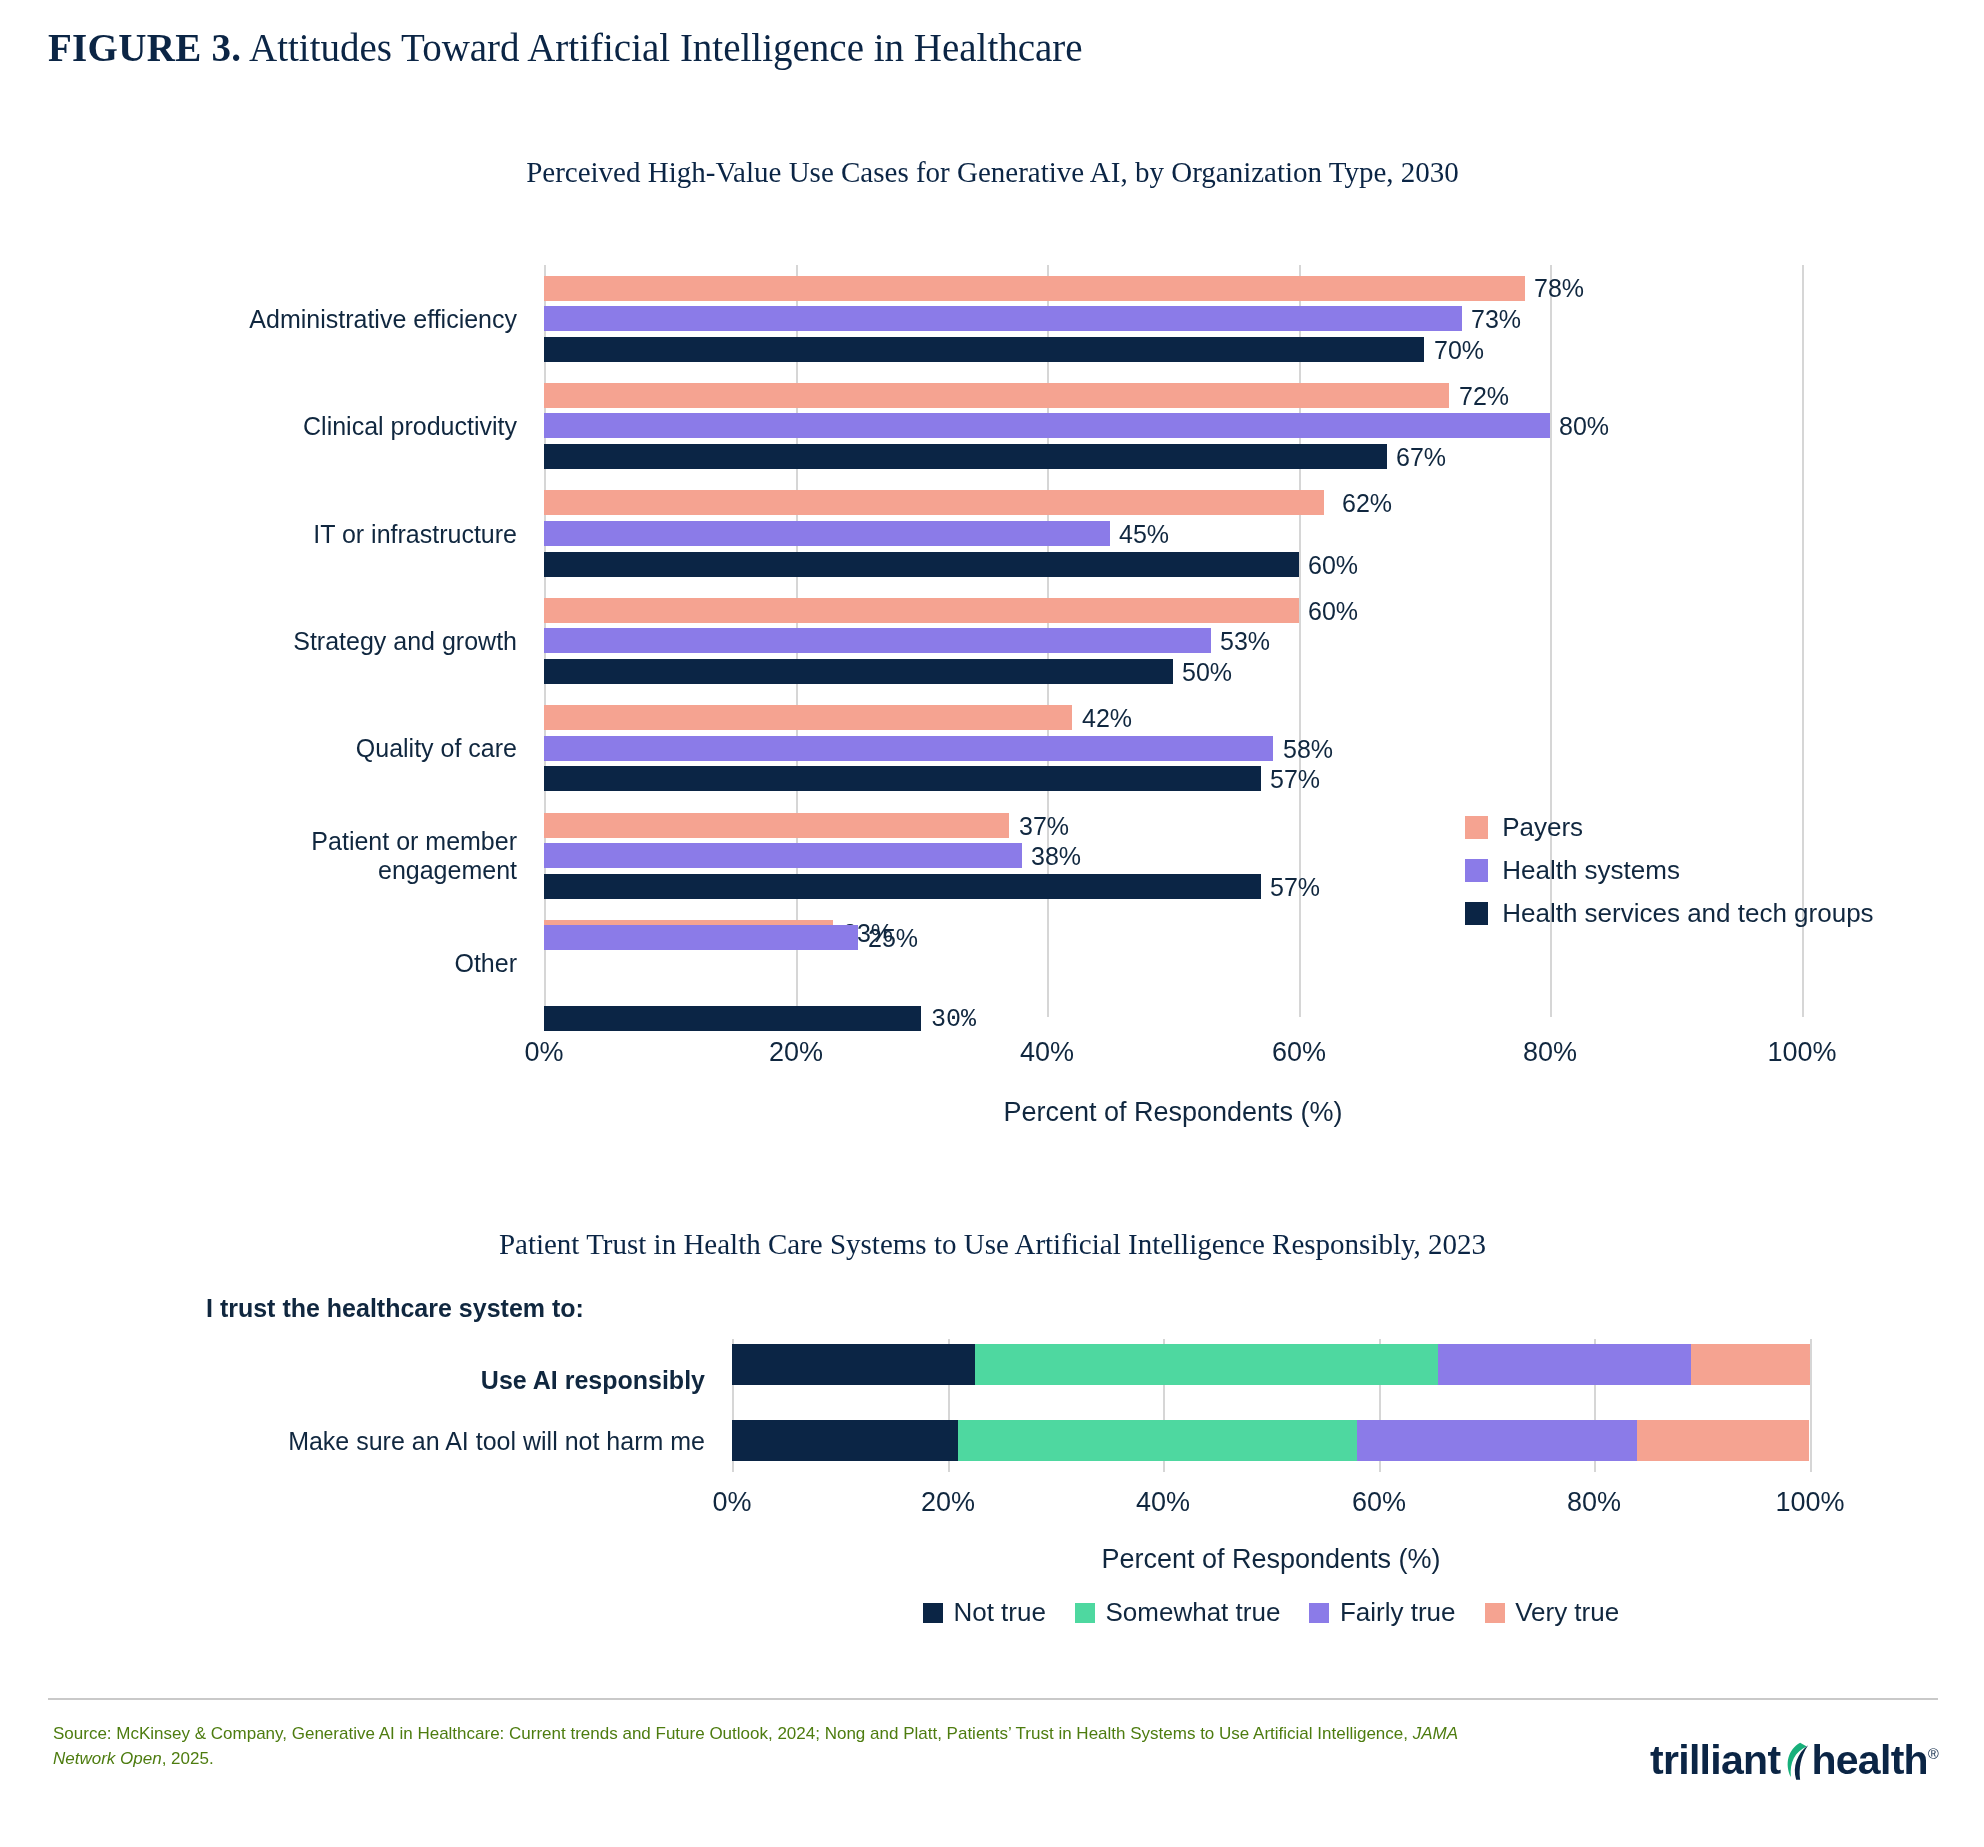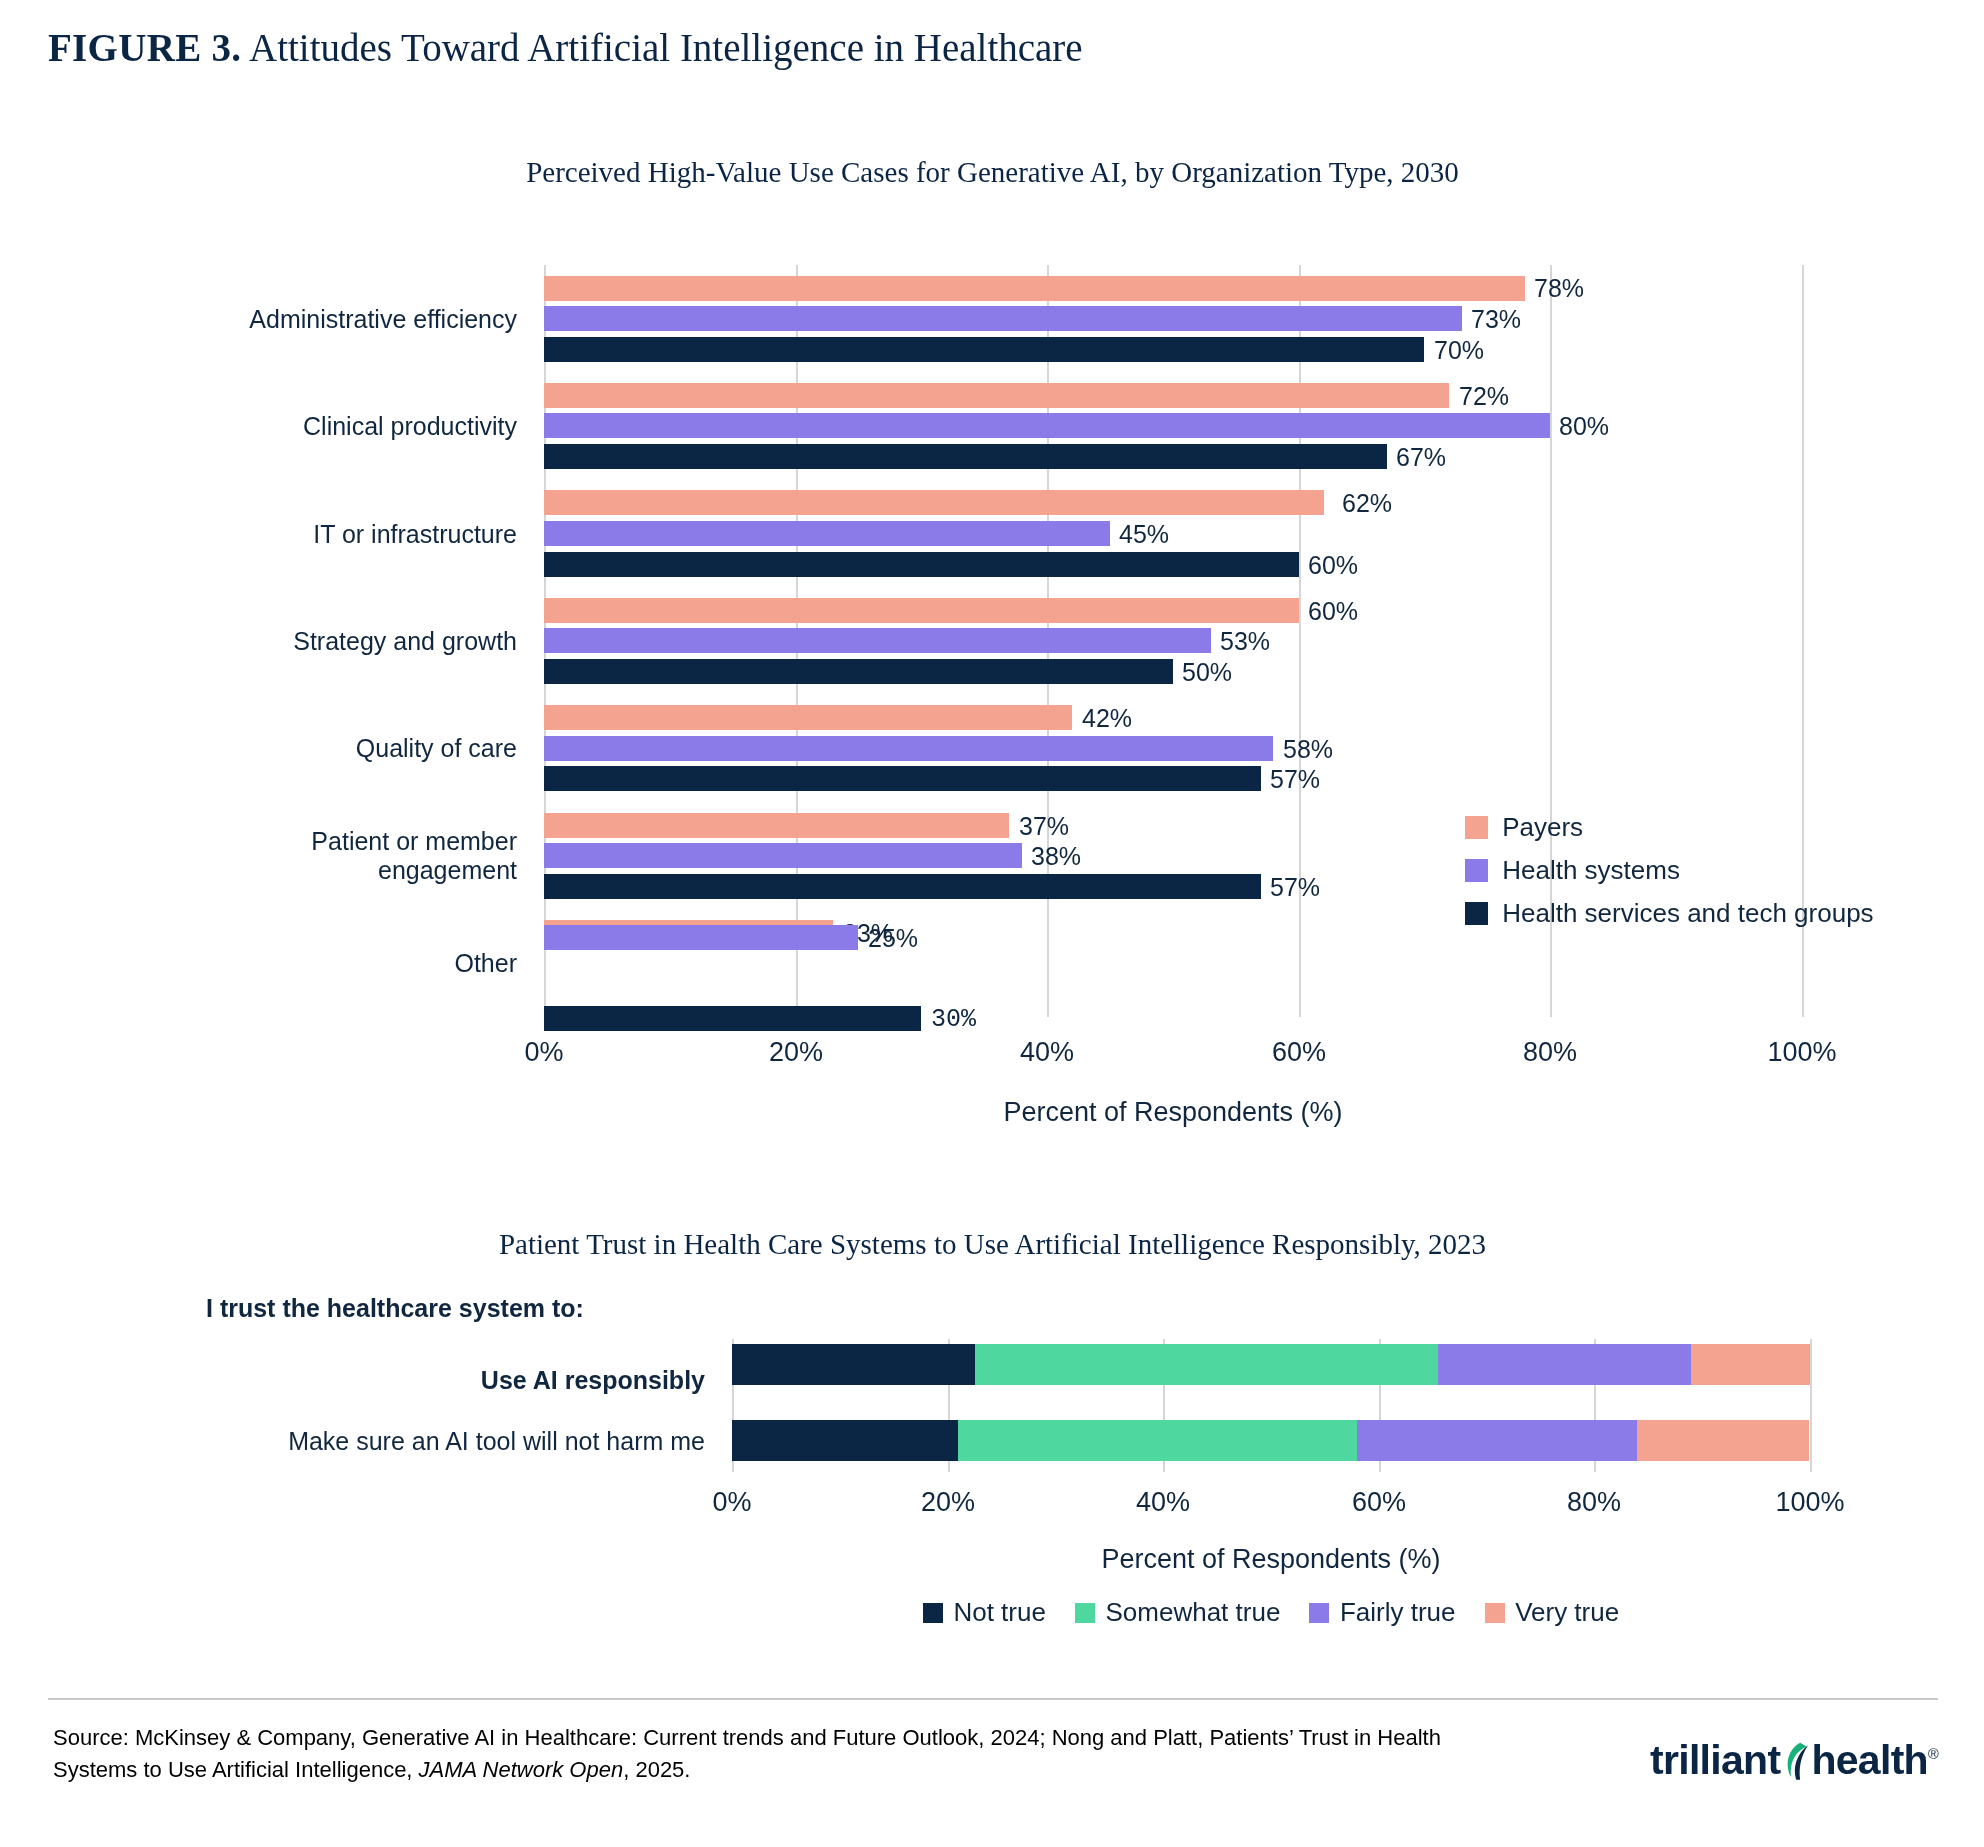--- a/index.html
+++ b/index.html
@@ -251,23 +251,23 @@
     top: 1698px;
     width: 1890px;
     height: 2px;
     background: #c9c9c9;
   }
   .source {
     position: absolute;
     left: 53px;
     top: 1722px;
     width: 1451px;
-    font-size: 22px;
+    font-size: 17px;
     line-height: 1.45;
-    color: #000000;
+    color: #4d7c0f;
   }
   .source em { font-style: italic; }
   .logo {
     position: absolute;
     right: 47px;
     top: 1737px;
     font-family: "Liberation Sans", sans-serif;
     font-weight: bold;
     font-size: 41px;
     color: #0b2545;

